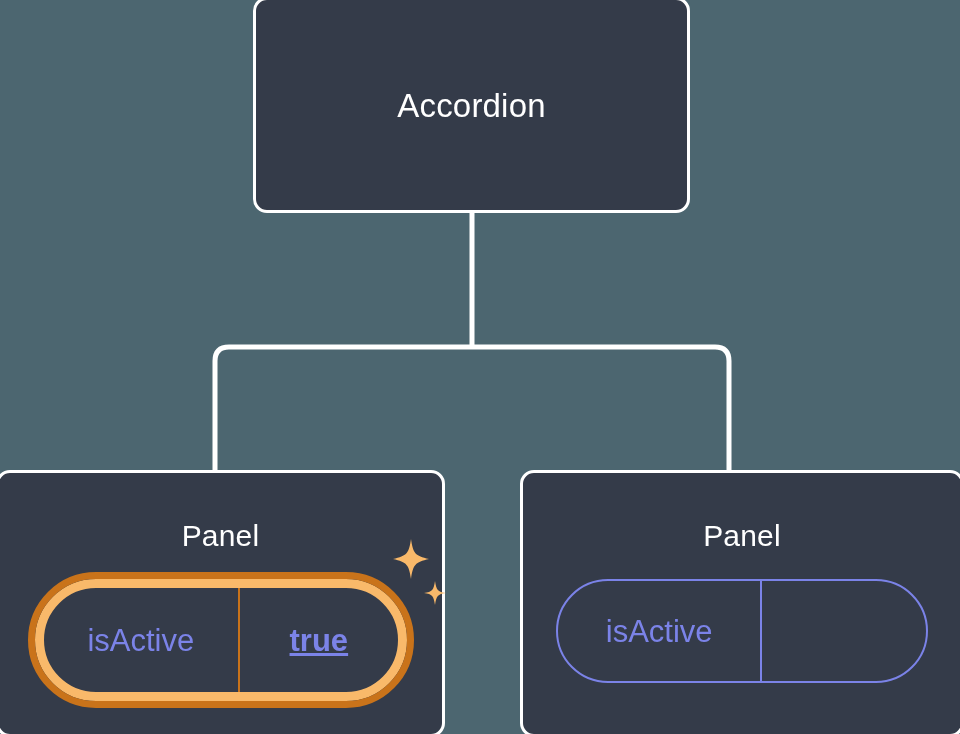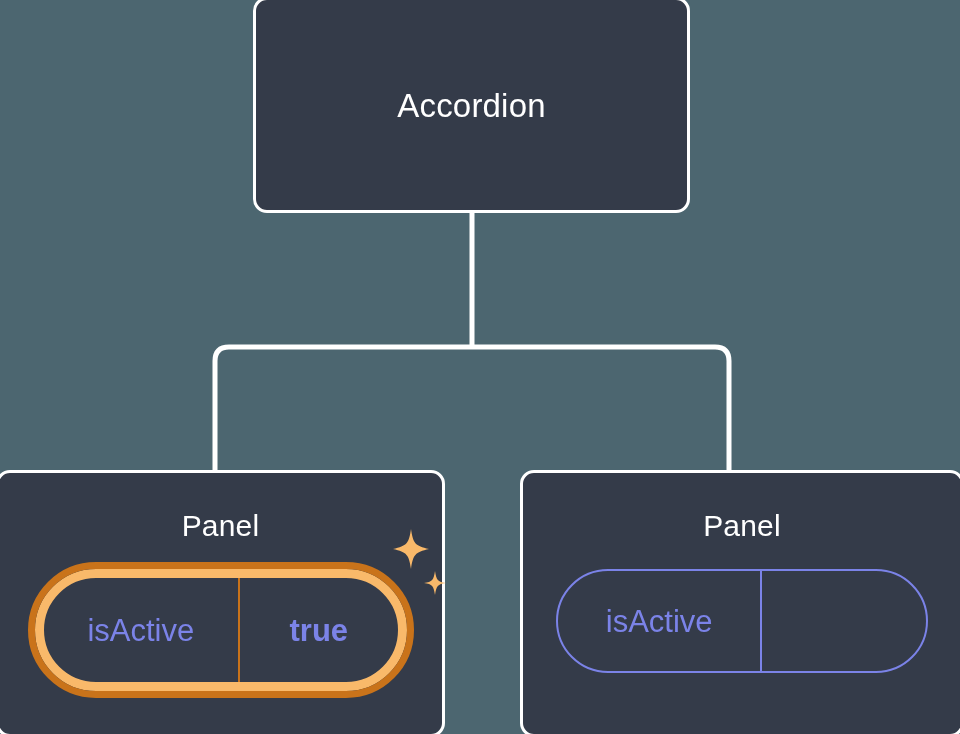--- a/index.html
+++ b/index.html
@@ -64,21 +64,21 @@
     align-items: center;
   }
   .node-panel-left  { left: -4px;  width: 449px; }
   .node-panel-right { left: 520px; width: 444px; }
 
   .node-title-panel {
     color: #FFFFFF;
     font-size: 30px;
     font-weight: 400;
     line-height: 1;
-    margin-top: 22px;
+    margin-top: 32px;
     letter-spacing: 0.2px;
   }
 
   
   .pill-wrap {
     position: relative;
     margin-top: 28px;
     display: flex;
     align-items: center;
     justify-content: center;
@@ -113,21 +113,21 @@
   .pill-cell {
     display: flex;
     align-items: center;
     justify-content: center;
     color: #7B83E8;
     font-size: 31px;
     line-height: 1;
   }
   .pill-key   { flex: 0 0 55%; }
   .pill-value { flex: 1 1 auto; }
-  .pill-value-bold { font-weight: 700; }
+  .pill-value-bold { font-weight: 700; text-decoration: underline; }
   .pill-divider { flex: 0 0 auto; align-self: stretch; }
 
   
   .sparkles {
     position: absolute;
     right: -44px;
     top: -42px;
     width: 62px;
     height: 74px;
     pointer-events: none;

